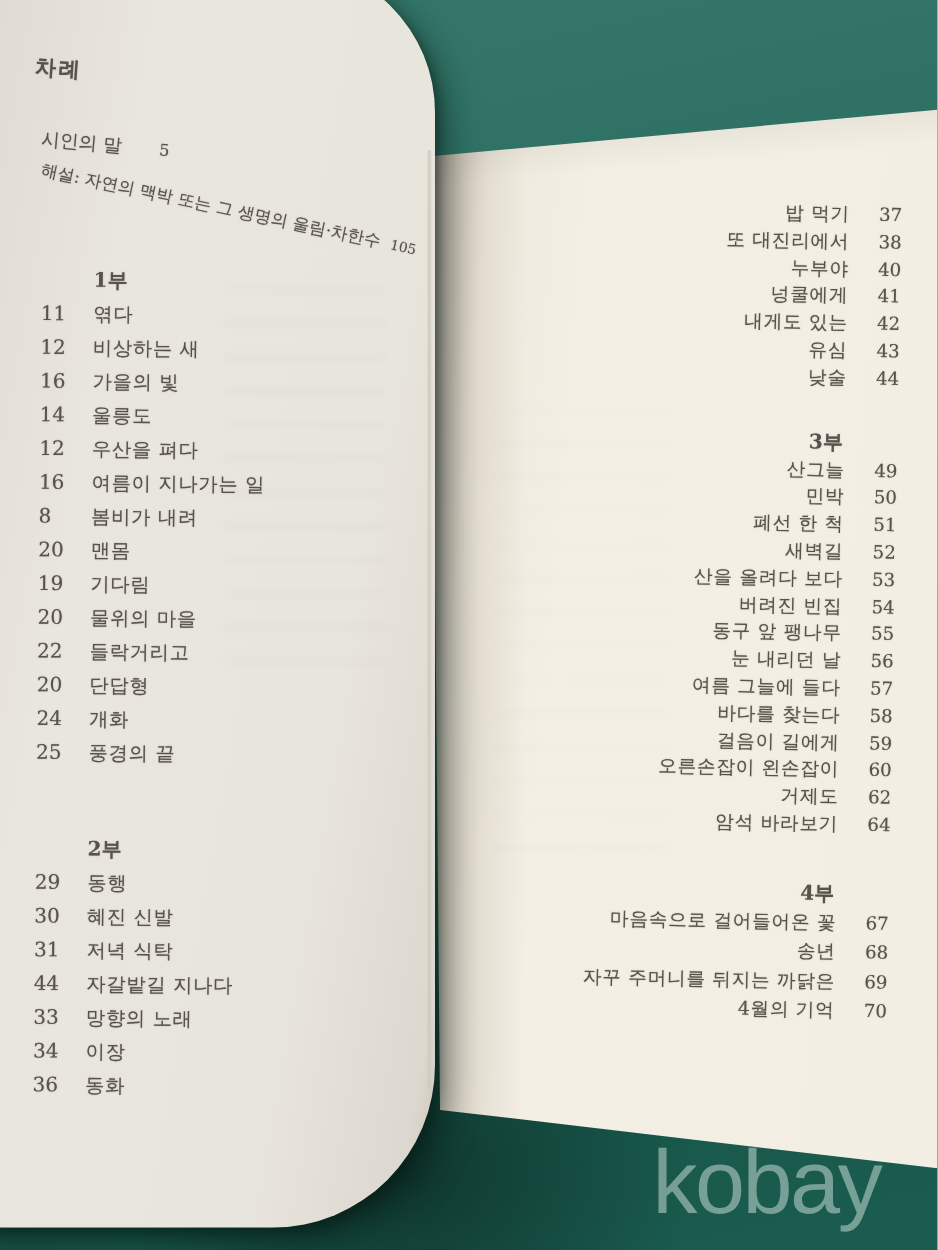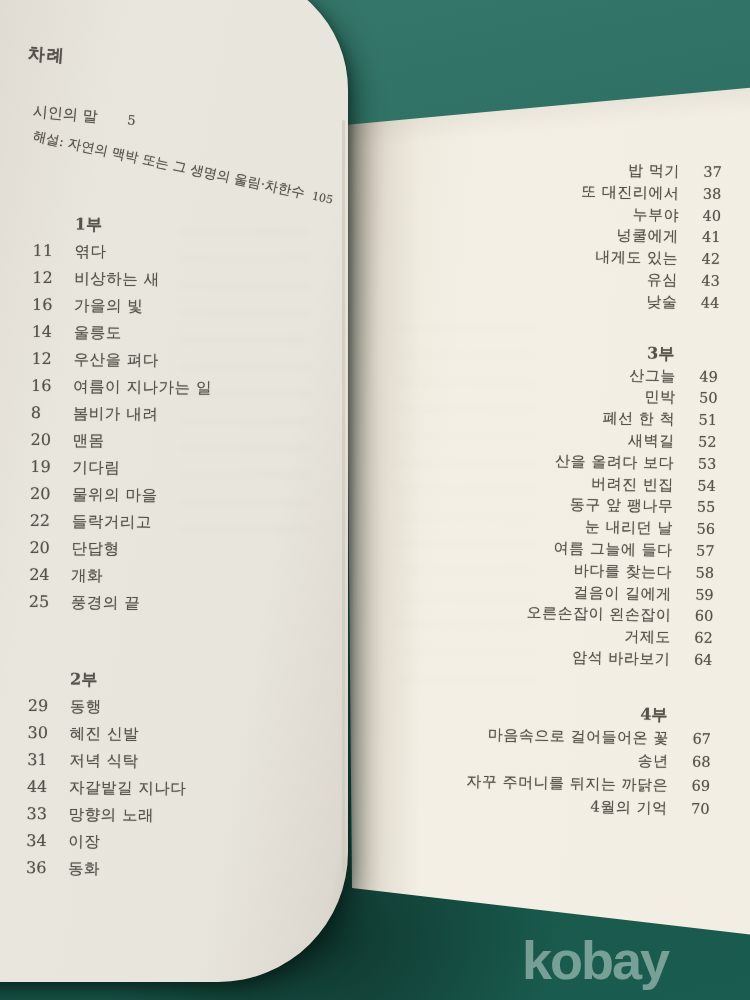--- a/index.html
+++ b/index.html
@@ -7,23 +7,22 @@
     width:750px;height:1000px;position:relative;overflow:hidden;
     font-family:"DejaVu Serif","Liberation Serif",serif;
     background:
       radial-gradient(42% 26% at 44% 94%, rgba(0,0,0,0.38), transparent 72%),
       linear-gradient(168deg,#37786b 0%,#2f7265 20%,#27655a 45%,#17574a 72%,#1a5c4f 100%);
   }
   
   .watermark{
     position:absolute;left:522px;top:905px;z-index:1;
     font-family:"Liberation Sans","DejaVu Sans",sans-serif;
-    font-weight:bold;font-size:54px;letter-spacing:-2px;
+    font-weight:normal;font-size:72px;letter-spacing:-2px;
     color:rgba(226,237,231,0.47);
-    margin-top:24px;
   }
   
   .left-page{
     position:absolute;left:-30px;top:-30px;width:378px;height:1012px;z-index:3;
     background:linear-gradient(100deg,#ded9d0 0%,#e9e6dd 30%,#e8e5dc 72%,#ddd8cf 94%,#c6c0b6 100%);
     border-radius:0 120px 130px 0;
     box-shadow:8px 12px 26px rgba(5,22,17,0.55), 2px 4px 8px rgba(5,22,17,0.35);
     overflow:hidden;
   }
   .left-page::after{ 

